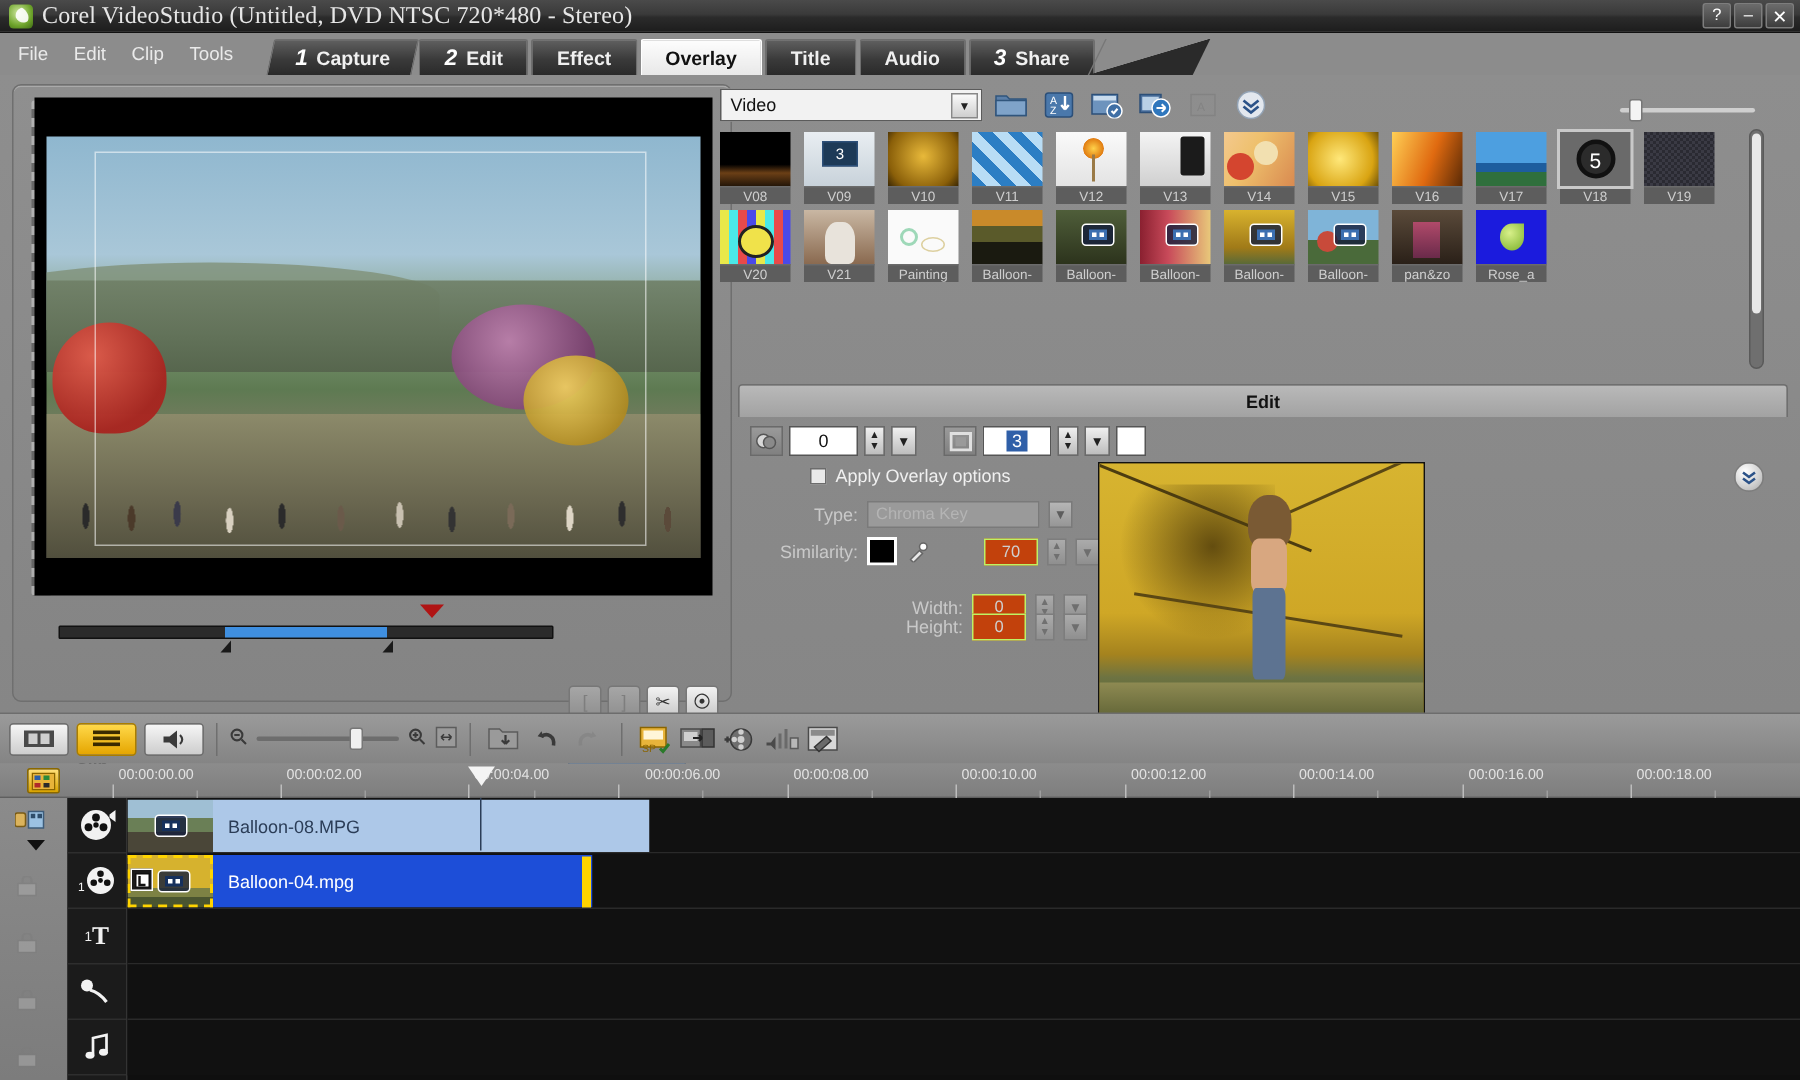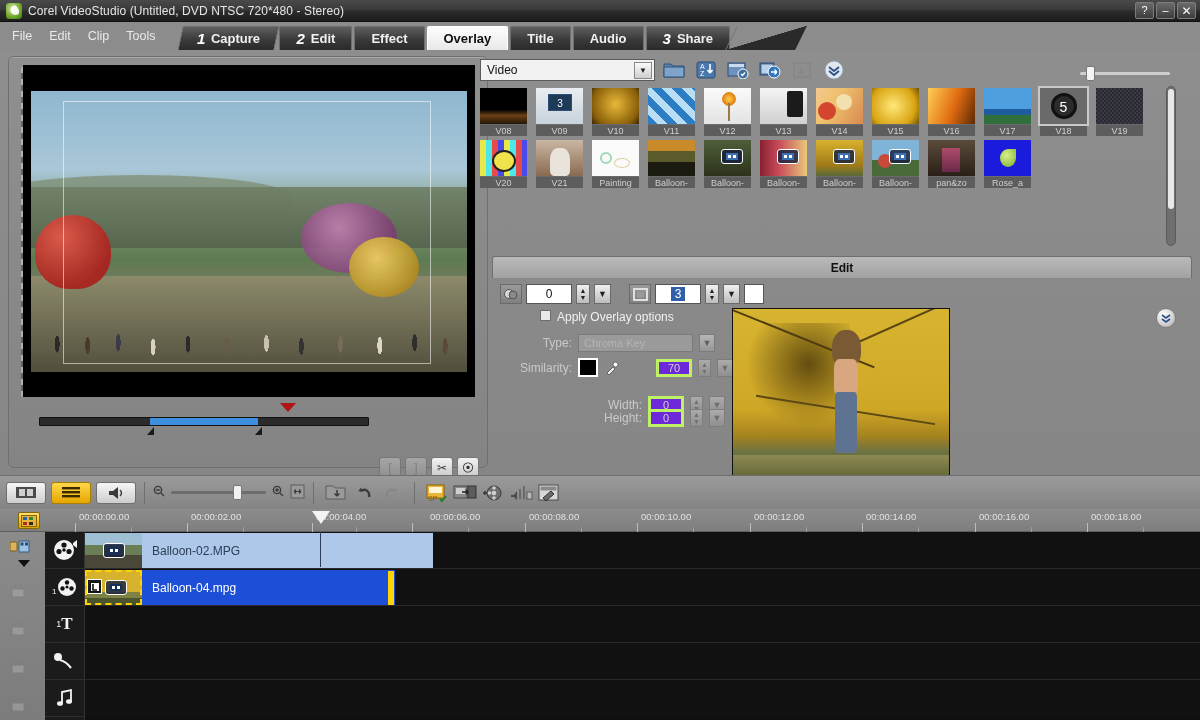--- a/index.html
+++ b/index.html
@@ -16,21 +16,21 @@
     position:absolute; left:0; top:0; width:1200px; height:22px;
     background:linear-gradient(to bottom,#4a4a4a 0%,#3a3a3a 45%,#2b2b2b 55%,#1d1d1d 100%);
     border-bottom:1px solid #111;
     display:flex; align-items:center;
   }
   .title-logo{
     width:16px;height:16px;margin-left:6px;margin-right:6px;border-radius:3px;
     background:radial-gradient(circle at 40% 35%,#cfe8a0,#6fa52c 60%,#3e6a14);
     display:flex;align-items:center;justify-content:center;font-size:9px;color:#fff;
   }
-  .title-text{ font-size:12px; color:#e6e6e6; letter-spacing:.1px;}
+  .title-text{ font-size:16px; color:#e6e6e6; letter-spacing:.1px;font-family:Liberation Serif, serif;}
   .title-buttons{ position:absolute; right:4px; top:2px; display:flex; gap:2px;}
   .tbtn{
     width:19px;height:17px;display:flex;align-items:center;justify-content:center;
     background:linear-gradient(to bottom,#6b6b6b,#3d3d3d);
     border:1px solid #7d7d7d; border-radius:2px; color:#fff; font-size:11px; line-height:1;
   }
   .tbtn.close{ font-size:12px; }
 
   
   .menubar{
@@ -225,32 +225,32 @@
     display:flex;align-items:center;justify-content:center;}
   .numfield{width:46px;height:20px;background:#fff;border:1px solid #555;color:#111;
     display:flex;align-items:center;justify-content:center;font-size:12px;}
   .numfield.hl{ }
   .numfield.hl span{background:#2f5fa8;color:#fff;padding:0 4px;}
   .spin{width:14px;height:20px;border:1px solid #6a6a6a;background:linear-gradient(to bottom,#f0f0f0,#bdbdbd);
     display:flex;flex-direction:column;align-items:center;justify-content:center;color:#222;font-size:7px;line-height:7px;}
   .dropbtn{width:17px;height:20px;border:1px solid #6a6a6a;background:linear-gradient(to bottom,#f0f0f0,#bdbdbd);
     display:flex;align-items:center;justify-content:center;color:#222;font-size:9px;}
   .whitebox{width:20px;height:20px;background:#fff;border:1px solid #555;}
-  .chkrow{position:absolute;left:8px;top:30px;display:flex;align-items:flex-start;gap:6px;padding-left:40px;}
+  .chkrow{position:absolute;left:8px;top:30px;display:flex;align-items:center;gap:6px;padding-left:40px;}
   .chk{width:11px;height:11px;background:#e9e9e9;border:1px solid #6c6c6c;}
   .chklabel{font-size:12px;color:#f0f0f0;}
   .frow{position:absolute;display:flex;align-items:center;gap:6px;}
   .flabel{color:#c9c9c9;font-size:12px;text-align:right;}
   .fselect{width:115px;height:18px;background:#9a9a9a;border:1px solid #7a7a7a;color:#b4b4b4;
     font-size:11px;display:flex;align-items:center;padding-left:5px;}
   .fsel-arrow{width:16px;height:18px;background:linear-gradient(to bottom,#b6b6b6,#969696);
     border:1px solid #7a7a7a;display:flex;align-items:center;justify-content:center;font-size:9px;color:#5d5d5d;}
   .swatch{width:20px;height:19px;background:#000;border:2px solid #fff;}
   .eyedrop{width:16px;height:18px;display:flex;align-items:center;justify-content:center;}
-  .dnum{width:36px;height:18px;background:#6d28d9;border:3px solid #bef264;color:#cfcfcf;
+  .dnum{width:36px;height:18px;background:#c2410c;border:1px solid #bef264;color:#cfcfcf;
     font-size:11px;display:flex;align-items:center;justify-content:center;}
   .dspin{width:13px;height:18px;border:1px solid #7d7d7d;background:linear-gradient(to bottom,#ababab,#8f8f8f);
     display:flex;flex-direction:column;align-items:center;justify-content:center;font-size:7px;line-height:7px;color:#707070;}
   .ddrop{width:16px;height:18px;border:1px solid #7d7d7d;background:linear-gradient(to bottom,#ababab,#8f8f8f);
     display:flex;align-items:center;justify-content:center;font-size:9px;color:#6e6e6e;}
   .opt-preview{
     position:absolute;left:240px;top:28px;width:218px;height:174px;border:1px solid #111;
     overflow:hidden;background:#c9a52a;
   }
   .opv-img{position:absolute;inset:0;
@@ -984,21 +984,21 @@
       <div class="clip v" style="left:0;width:348px">
         <div class="clip-thumb" style="background:linear-gradient(to bottom,#9fbfd4 0 35%,#6a7f56 35% 62%,#4a4638 62%)">
           <div class="mini-badge" style="left:18px;top:10px">
             <svg width="14" height="9" viewBox="0 0 14 9">
                 <rect x="1" y="1" width="12" height="7" fill="#16305c"></rect>
                 <rect x="3" y="3" width="3" height="3" fill="#fff"></rect>
                 <rect x="8" y="3" width="3" height="3" fill="#fff"></rect>
               </svg>
           </div>
         </div>
-        <div class="clip-body">Balloon-02.MPG</div>
+        <div class="clip-body">Balloon-08.MPG</div>
       </div>
       <div class="tl-select-edge" style="left:235px"></div>
     </div>
 
     <div class="lane" style="top:37px">
       <div class="clip o" style="left:0;width:310px">
         <div class="clip-thumb" style="background:linear-gradient(to bottom,#d6b22e 0 62%,#7d8244 62% 80%,#4a5530 80%)">
           <div class="mini-badge2">
             <svg width="10" height="10" viewBox="0 0 10 10">
                 <rect x="0.5" y="0.5" width="9" height="9" fill="#fff" stroke="#111"></rect>

